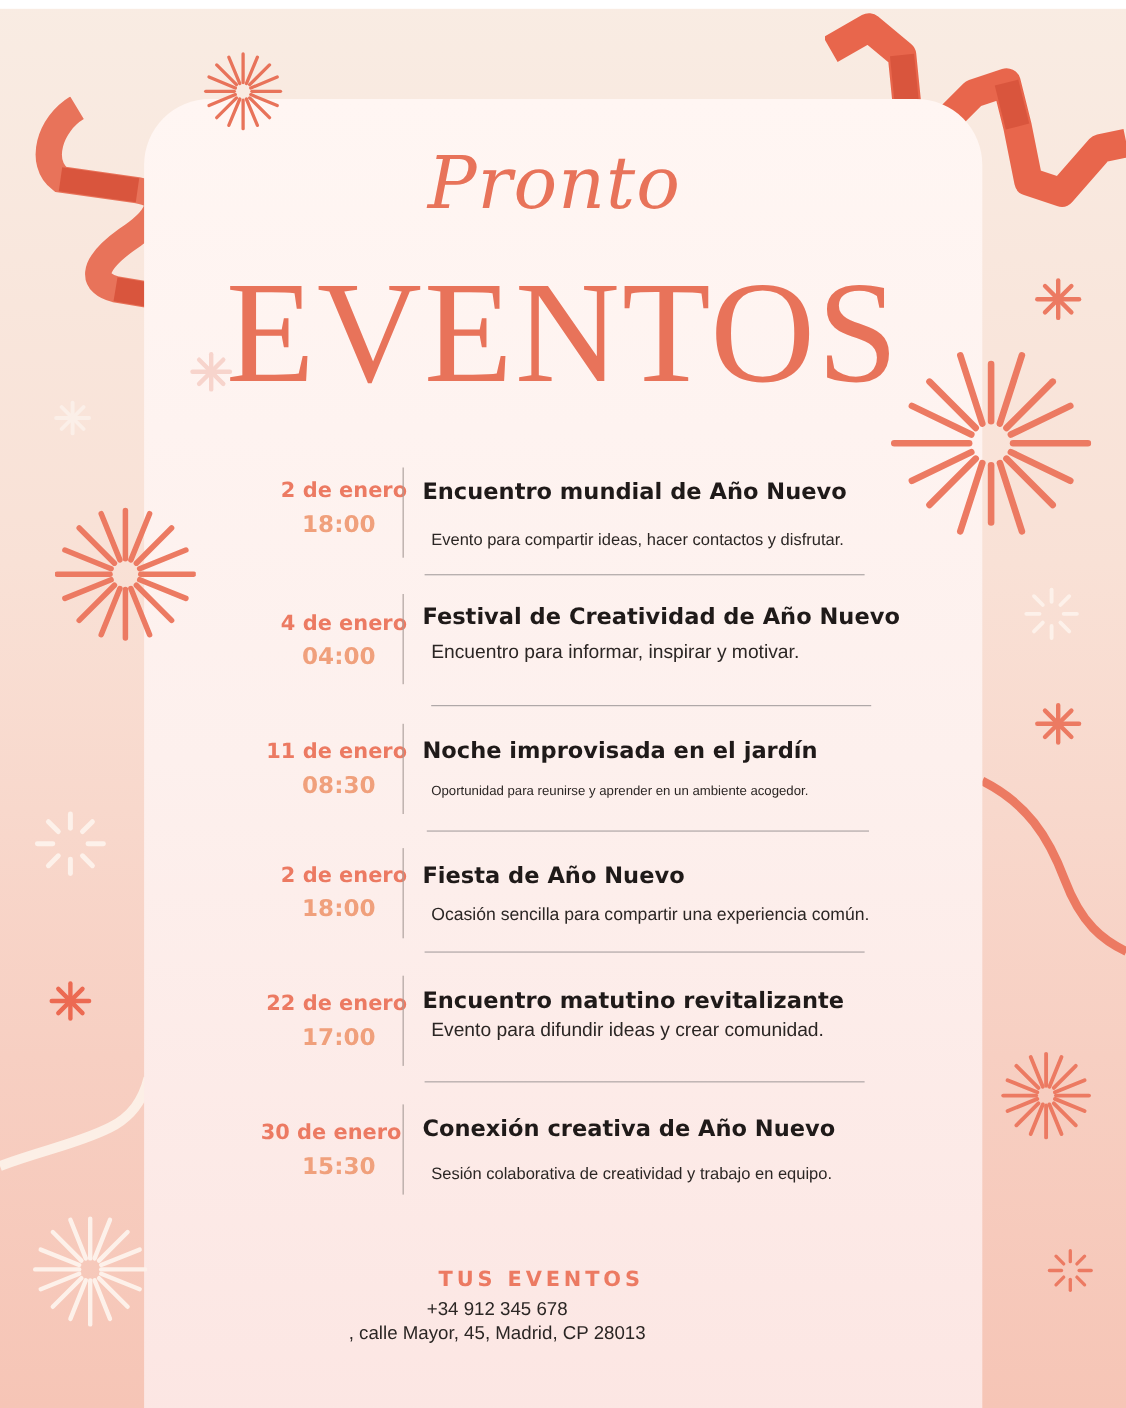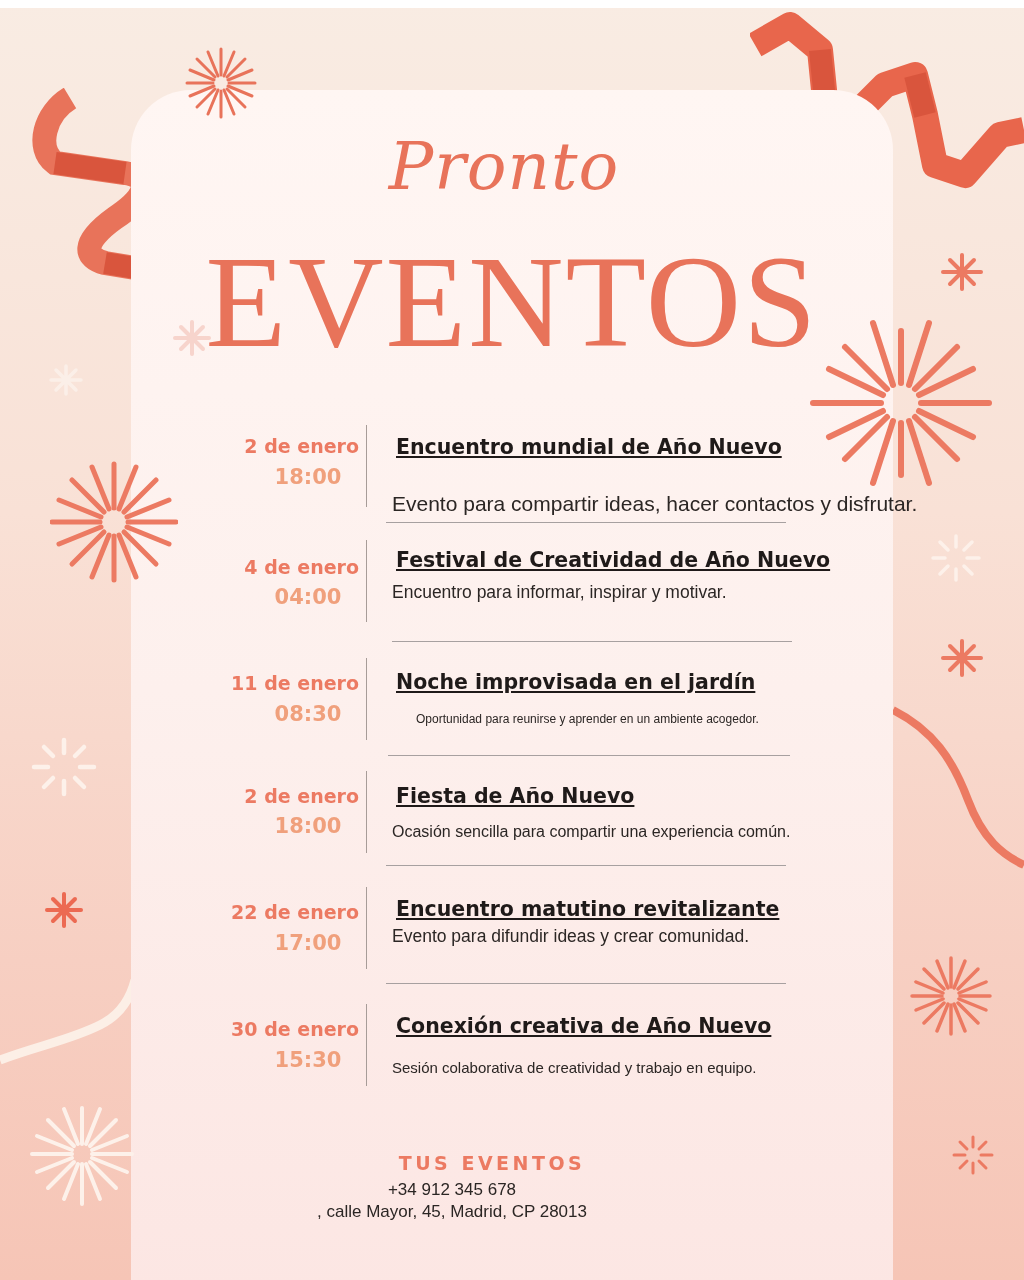--- a/index.html
+++ b/index.html
@@ -20,31 +20,31 @@
     font-family: "DejaVu Serif", serif; font-style:italic; font-size:66px;
     color:#e8735a; letter-spacing:1px;
   }
   .main-title {
     position:absolute; left:0; width:1024px; top:236px; text-align:center;
     font-family: "Liberation Serif", serif; font-size:132px; color:#e8735a;
     line-height:1; letter-spacing:2px;
   }
   .event { position:absolute; left:220px; width:600px; }
   .ev-date {
-    position:absolute; left:1px; width:138px; text-align:right;
+    position:absolute; left:12px; width:138px; text-align:right;
     font-family:"DejaVu Sans", sans-serif; font-weight:bold; font-size:19px; color:#ec7a62;
   }
   .ev-time {
     position:absolute; left:38px; width:100px; text-align:center;
     font-family:"DejaVu Sans", sans-serif; font-weight:bold; font-size:21px; color:#f0a07c;
   }
   .ev-vline { position:absolute; left:146px; width:1px; height:82px; background:#a79c98; }
   .ev-title {
-    position:absolute; left:176px; white-space:nowrap;
-    font-family:"DejaVu Sans", sans-serif; font-weight:bold; font-size:20.5px; color:#1f1a19;text-decoration:underline;
+    position:absolute; left:164px; white-space:nowrap;
+    font-family:"DejaVu Sans", sans-serif; font-weight:bold; font-size:20.5px; color:#1f1a19;
   }
   .ev-desc {
     position:absolute; left:172px; white-space:nowrap;
     font-family:"Liberation Sans", sans-serif; color:#2b2624;
   }
   .hline { position:absolute; height:1px; background:#a7a0a0; }
   .footer-brand {
     position:absolute; left:0; width:984px; top:1152px; text-align:center;
     font-family:"DejaVu Sans", sans-serif; font-weight:bold; font-size:19px;
     color:#ec7a62; letter-spacing:3.5px;
@@ -271,39 +271,39 @@
 </svg>
 
 <div class="script-title">Pronto</div>
 <div class="main-title">EVENTOS</div>
 
 <div class="event" style="top:425px;">
   <div class="ev-date" style="top:10px;">2 de enero</div>
   <div class="ev-time" style="top:40px;">18:00</div>
   <div class="ev-vline" style="top:0px;"></div>
   <div class="ev-title" style="top:10px;">Encuentro mundial de Año Nuevo</div>
-  <div class="ev-desc" style="top:67px;font-size:21px;">Evento para compartir ideas, hacer contactos y disfrutar.</div>
+  <div class="ev-desc" style="top:57px;font-size:15px;">Evento para compartir ideas, hacer contactos y disfrutar.</div>
 </div>
 <div class="hline" style="left:386px;top:522px;width:400px;"></div>
 
 <div class="event" style="top:540px;">
   <div class="ev-date" style="top:16px;">4 de enero</div>
   <div class="ev-time" style="top:45px;text-align:center;">04:00</div>
   <div class="ev-vline" style="top:0px;"></div>
   <div class="ev-title" style="top:8px;">Festival de Creatividad de Año Nuevo</div>
   <div class="ev-desc" style="top:42px;font-size:17.5px;">Encuentro para informar, inspirar y motivar.</div>
 </div>
 <div class="hline" style="left:392px;top:641px;width:400px;"></div>
 
 <div class="event" style="top:658px;">
   <div class="ev-date" style="top:14px;">11 de enero</div>
   <div class="ev-time" style="top:44px;">08:30</div>
   <div class="ev-vline" style="top:0px;"></div>
   <div class="ev-title" style="top:12px;">Noche improvisada en el jardín</div>
-  <div class="ev-desc" style="top:54px;font-size:12px;margin-left:24px;">Oportunidad para reunirse y aprender en un ambiente acogedor.</div>
+  <div class="ev-desc" style="top:54px;font-size:12px;">Oportunidad para reunirse y aprender en un ambiente acogedor.</div>
 </div>
 <div class="hline" style="left:388px;top:755px;width:402px;"></div>
 
 <div class="event" style="top:771px;">
   <div class="ev-date" style="top:14px;">2 de enero</div>
   <div class="ev-time" style="top:43px;">18:00</div>
   <div class="ev-vline" style="top:0px;"></div>
   <div class="ev-title" style="top:13px;">Fiesta de Año Nuevo</div>
   <div class="ev-desc" style="top:52px;font-size:16px;">Ocasión sencilla para compartir una experiencia común.</div>
 </div>
@@ -312,21 +312,21 @@
 <div class="event" style="top:887px;">
   <div class="ev-date" style="top:14px;">22 de enero</div>
   <div class="ev-time" style="top:44px;">17:00</div>
   <div class="ev-vline" style="top:0px;"></div>
   <div class="ev-title" style="top:10px;">Encuentro matutino revitalizante</div>
   <div class="ev-desc" style="top:39px;font-size:17.5px;">Evento para difundir ideas y crear comunidad.</div>
 </div>
 <div class="hline" style="left:386px;top:983px;width:400px;"></div>
 
 <div class="event" style="top:1004px;">
-  <div class="ev-date" style="top:14px;">30 de enero</div>
+  <div class="ev-date" style="top:14px;text-align:center;">30 de enero</div>
   <div class="ev-time" style="top:44px;">15:30</div>
   <div class="ev-vline" style="top:0px;"></div>
   <div class="ev-title" style="top:10px;">Conexión creativa de Año Nuevo</div>
   <div class="ev-desc" style="top:55px;font-size:15px;">Sesión colaborativa de creatividad y trabajo en equipo.</div>
 </div>
 
 <div class="footer-brand">TUS EVENTOS</div>
 <div class="footer-line" style="top:1180px;">+34 912 345 678</div>
 <div class="footer-line" style="top:1202px;">, calle Mayor, 45, Madrid, CP 28013</div>
 

